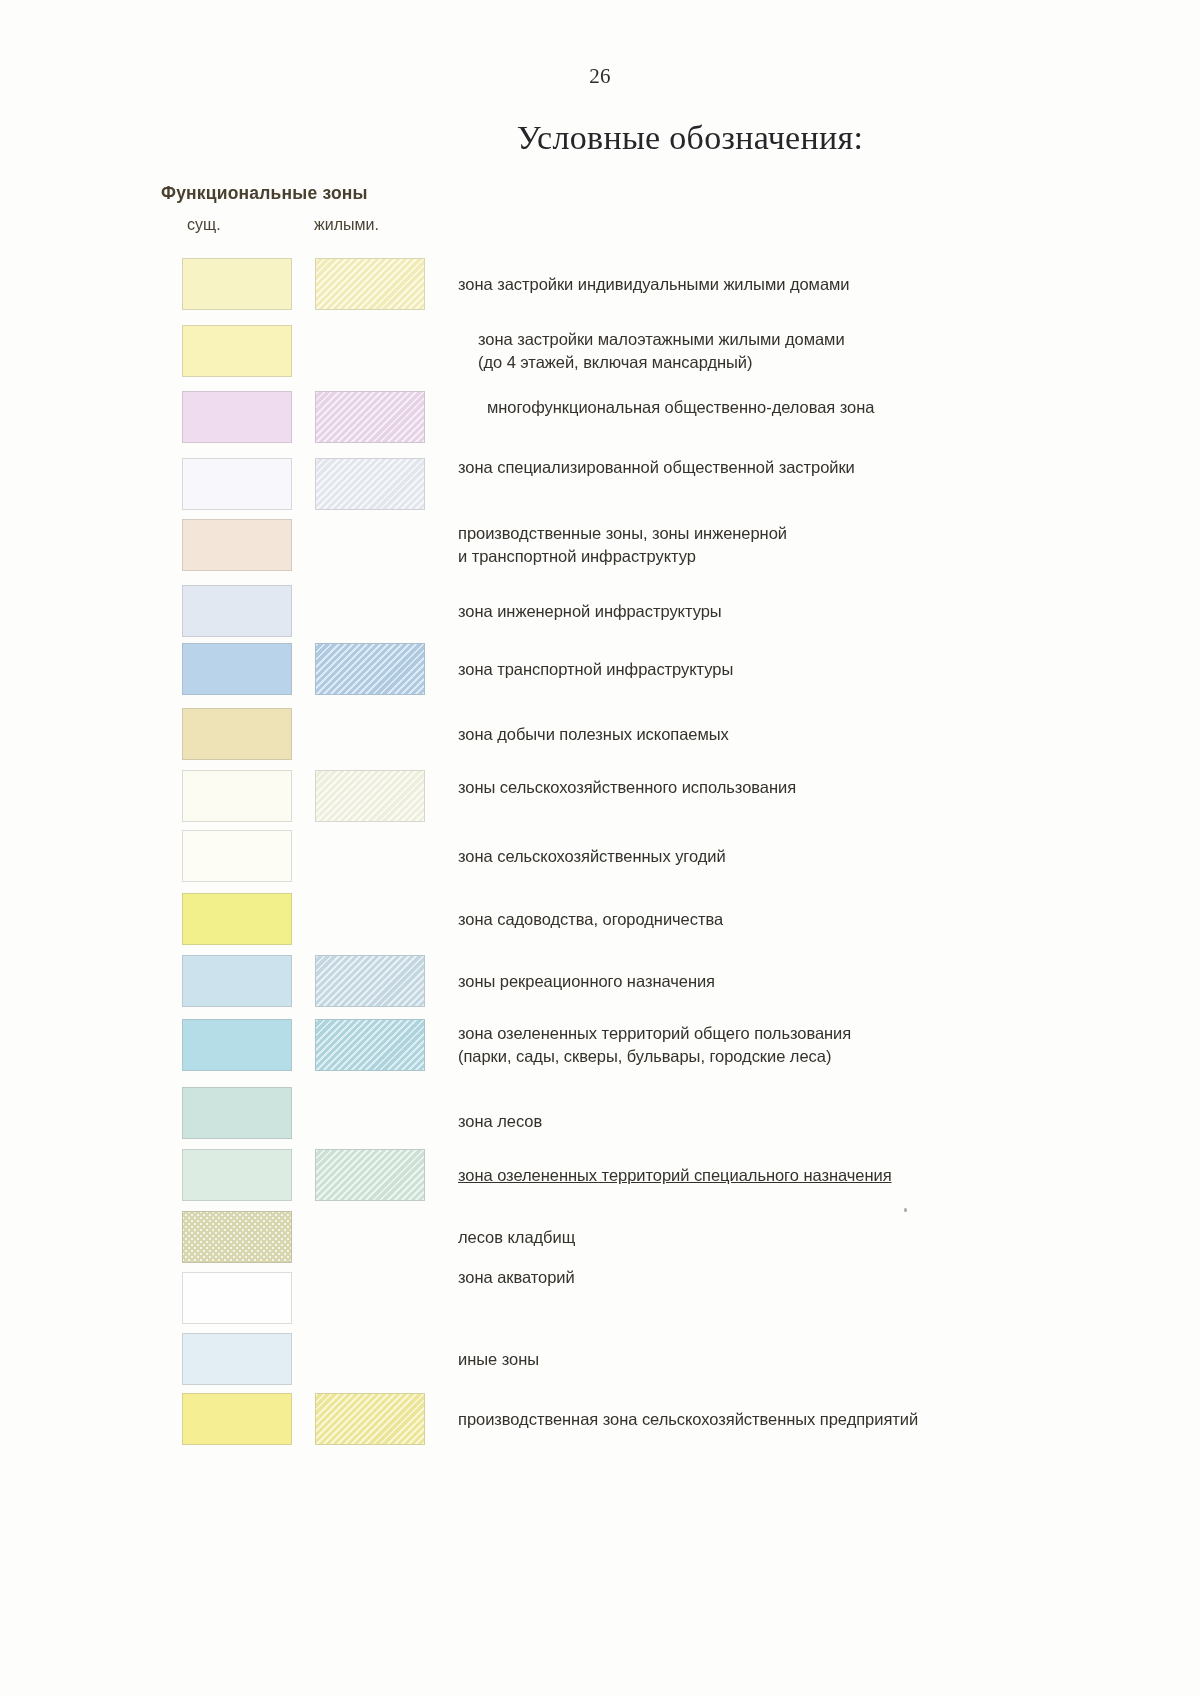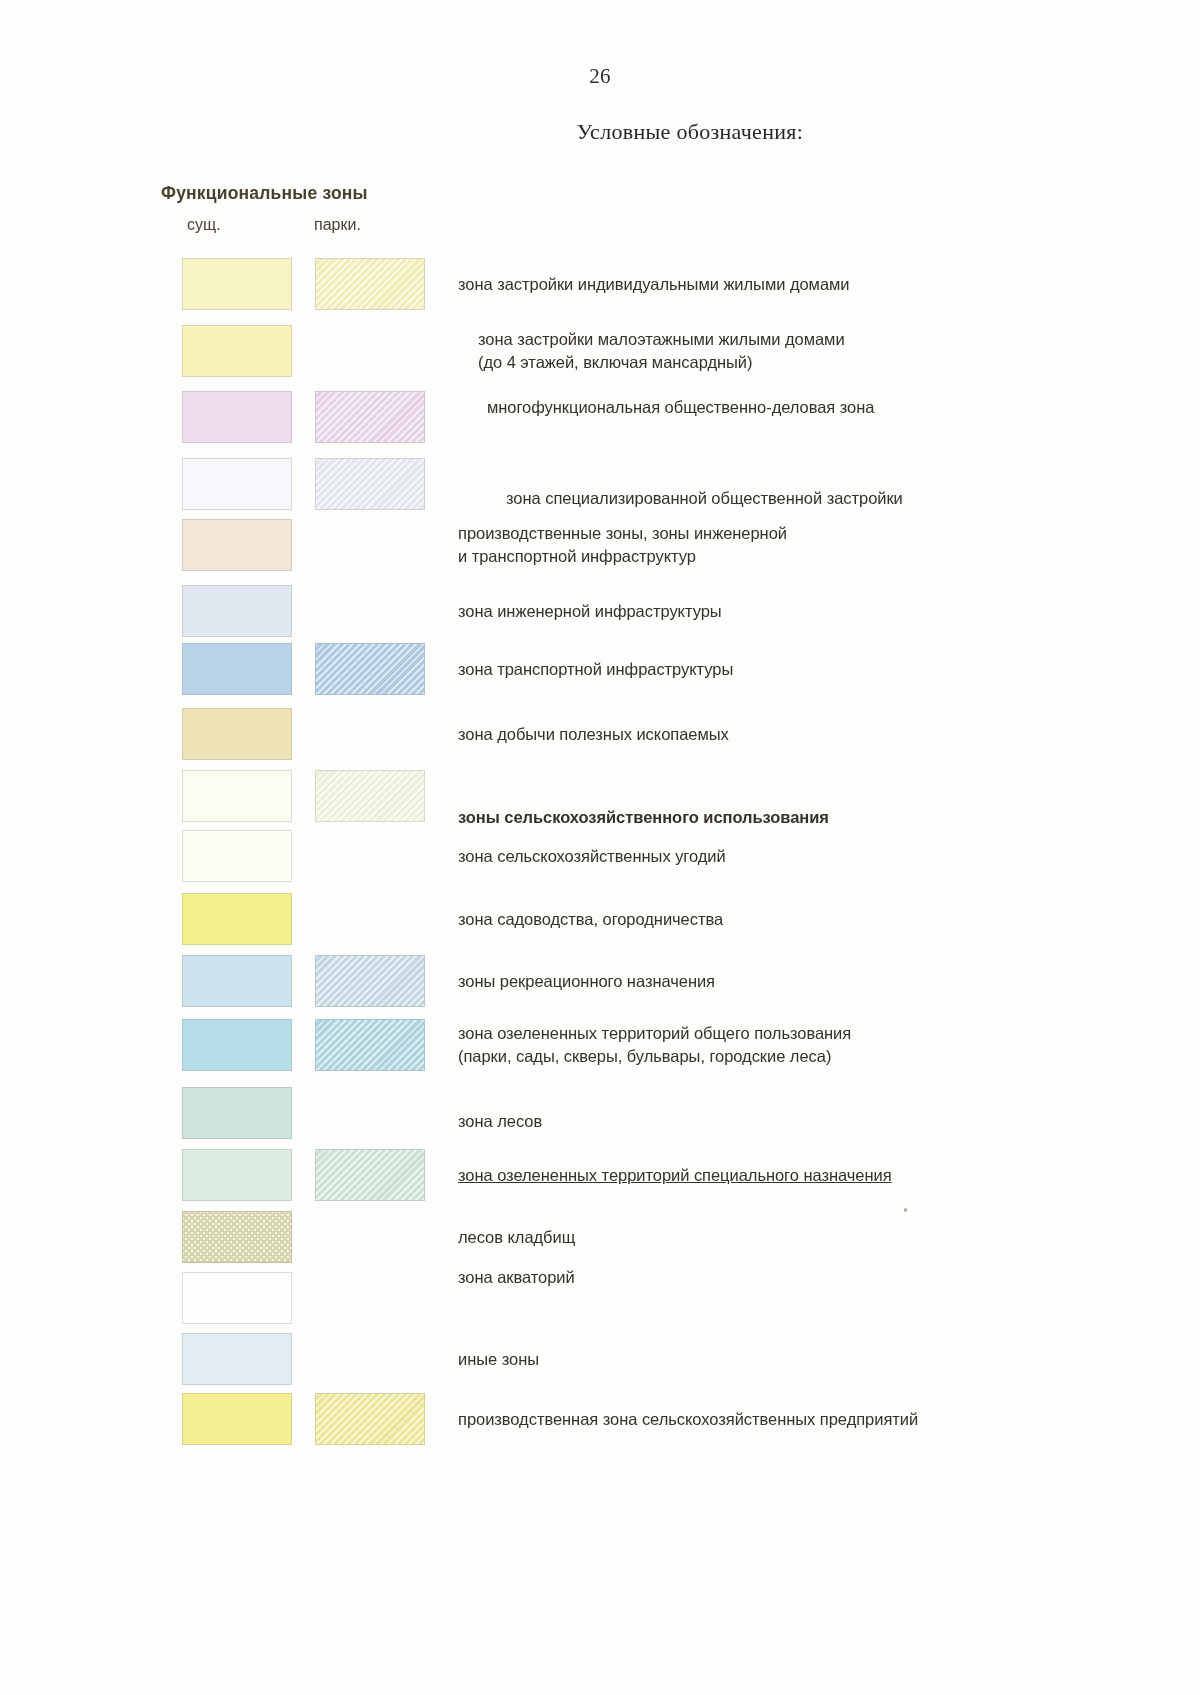--- a/index.html
+++ b/index.html
@@ -39,21 +39,21 @@
   }
 
   
   .doc-title {
     position: absolute;
     top: 119px;
     left: 0;
     width: 1200px;
     text-align: center;
     font-family: "Liberation Serif", serif;
-    font-size: 22px;
+    font-size: 34px;
     color: #26262a;
     letter-spacing: .3px;
     padding-left: 180px;
   }
 
   
   .section-heading {
     position: absolute;
     top: 183px;
     left: 161px;
@@ -149,42 +149,42 @@
 <div class="page-sheet"></div>
 
 <div class="page-number">26</div>
 
 <div class="doc-title">Условные обозначения:</div>
 
 <div class="section-heading">Функциональные зоны</div>
 
 <div class="col-caption existing">сущ.</div>
 
-<div class="col-caption planned">парки.</div>
+<div class="col-caption planned">жилыми.</div>
 
 <div class="legend" id="legend-container">
     <div class="legend-row" style="height: 0px;">
       <div class="swatch col-existing" style="top: 0px; background: rgb(248, 243, 196);"></div>
       <div class="swatch col-planned hatched" style="top: 0px; background: rgb(249, 244, 192);"></div>
       <div class="legend-label" style="top: 14.5px;">зона застройки индивидуальными жилыми домами</div>
     </div>
     <div class="legend-row" style="height: 0px;">
       <div class="swatch col-existing" style="top: 67px; background: rgb(249, 242, 185);"></div>
       <div class="legend-label" style="top: 70px; margin-left: 20px;">зона застройки малоэтажными жилыми домами
 (до 4 этажей, включая мансардный)</div>
     </div>
     <div class="legend-row" style="height: 0px;">
       <div class="swatch col-existing" style="top: 133px; background: rgb(240, 220, 239);"></div>
       <div class="swatch col-planned hatched" style="top: 133px; background: rgb(238, 219, 238);"></div>
       <div class="legend-label" style="top: 138px; margin-left: 29px;">многофункциональная общественно-деловая зона</div>
     </div>
     <div class="legend-row" style="height: 0px;">
       <div class="swatch col-existing" style="top: 200px; background: rgb(248, 247, 251);"></div>
       <div class="swatch col-planned hatched" style="top: 200px; background: rgb(236, 238, 246);"></div>
-      <div class="legend-label" style="top: 229px; margin-left: 48px;">зона специализированной общественной застройки</div>
+      <div class="legend-label" style="top: 198px;">зона специализированной общественной застройки</div>
     </div>
     <div class="legend-row" style="height: 0px;">
       <div class="swatch col-existing" style="top: 261px; background: rgb(243, 229, 216);"></div>
       <div class="legend-label" style="top: 264px;">производственные зоны, зоны инженерной
 и транспортной инфраструктур</div>
     </div>
     <div class="legend-row" style="height: 0px;">
       <div class="swatch col-existing" style="top: 327px; background: rgb(226, 232, 242);"></div>
       <div class="legend-label" style="top: 341.5px;">зона инженерной инфраструктуры</div>
     </div>
@@ -193,21 +193,21 @@
       <div class="swatch col-planned hatched" style="top: 385px; background: rgb(181, 209, 232);"></div>
       <div class="legend-label" style="top: 399.5px;">зона транспортной инфраструктуры</div>
     </div>
     <div class="legend-row" style="height: 0px;">
       <div class="swatch col-existing" style="top: 450px; background: rgb(238, 227, 182);"></div>
       <div class="legend-label" style="top: 464.5px;">зона добычи полезных ископаемых</div>
     </div>
     <div class="legend-row" style="height: 0px;">
       <div class="swatch col-existing" style="top: 512px; background: rgb(252, 252, 243);"></div>
       <div class="swatch col-planned hatched" style="top: 512px; background: rgb(247, 247, 230);"></div>
-      <div class="legend-label" style="top: 548px; font-weight: bold;">зоны сельскохозяйственного использования</div>
+      <div class="legend-label" style="top: 518px;">зоны сельскохозяйственного использования</div>
     </div>
     <div class="legend-row" style="height: 0px;">
       <div class="swatch col-existing" style="top: 572px; background: rgb(253, 253, 246);"></div>
       <div class="legend-label" style="top: 586.5px;">зона сельскохозяйственных угодий</div>
     </div>
     <div class="legend-row" style="height: 0px;">
       <div class="swatch col-existing" style="top: 635px; background: rgb(241, 240, 138);"></div>
       <div class="legend-label" style="top: 649.5px;">зона садоводства, огородничества</div>
     </div>
     <div class="legend-row" style="height: 0px;">

